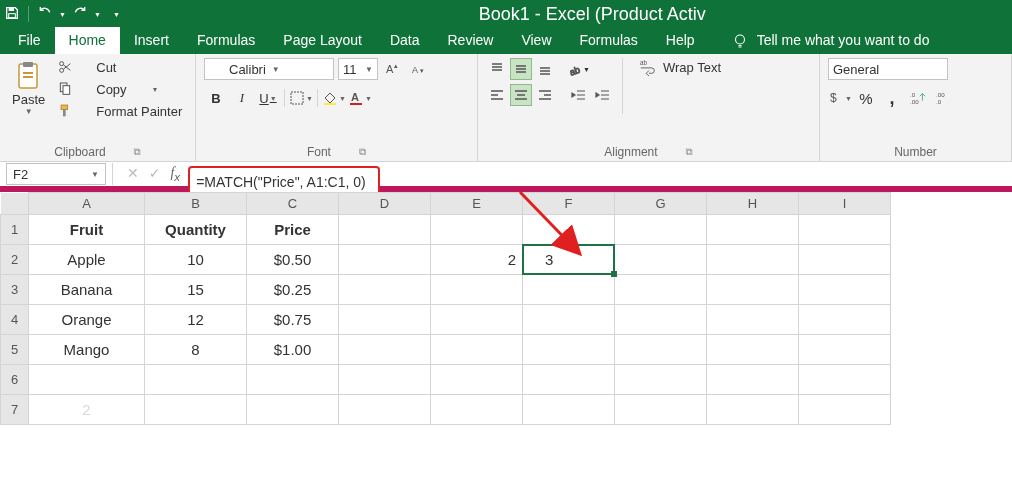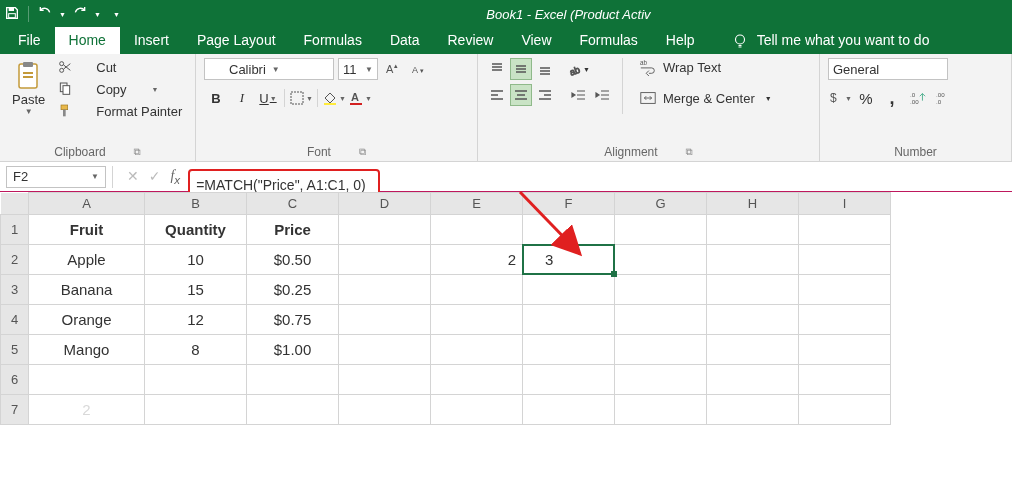--- a/index.html
+++ b/index.html
@@ -3,21 +3,21 @@
 <meta charset="utf-8">
 <style>
 * { box-sizing: border-box; margin: 0; padding: 0; font-family: 'Segoe UI', Tahoma, sans-serif; }
 body { background: #fff; width: 1012px; height: 501px; overflow: hidden; font-size: 13px; color: #333; }
 
 
 .titlebar { background: #0f7238; height: 28px; display: flex; align-items: center; padding: 0 4px; color: #fff; }
 .titlebar .qat { display: flex; align-items: center; gap: 6px; }
 .titlebar svg { width: 16px; height: 16px; fill: #fff; }
 .titlebar .qat-sep { width: 1px; height: 16px; background: rgba(255,255,255,0.3); margin: 0 2px;}
-.titlebar .title { position: absolute; left: 50%; transform: translateX(-12%); font-size: 13px; white-space: nowrap; font-style: italic;}
+.titlebar .title { position: absolute; left: 50%; transform: translateX(-12%); font-size: 18px; white-space: nowrap;}
 
 .tabsbar { background: #0f7238; height: 26px; display: flex; align-items: flex-end; padding: 0 4px; gap: 0; }
 .tab { color: #fff; font-size: 14px; padding: 5px 14px 6px; cursor: pointer; }
 .tab.active { background: #fff; color: #0f7238; }
 .tellme { display:flex; gap:8px; margin-left:12px; color:#fff; font-size:14px; padding:4px 10px;}
 .tellme svg { width:18px; height:18px; fill:none; stroke:#fff; stroke-width:1.5;}
 
 
 .ribbon { background: #f3f3f3; border-bottom: 1px solid #d4d4d4; height: 108px; display: flex; }
 .group { border-right: 1px solid #d4d4d4; padding: 4px 8px 2px; display:flex; flex-direction:column; justify-content:space-between; position:relative;}
@@ -55,21 +55,21 @@
 .abtn svg{width:16px;height:16px;stroke:#555;fill:#555;}
 .align-right { display:flex; flex-direction:column; gap:13px; margin-left:8px; font-size:13px;}
 .align-right .row { display:flex; align-items:center; gap:6px; cursor:pointer;}
 .align-right svg{width:18px;height:18px;}
 
 .num-body { display:flex; flex-direction:column; gap:6px;}
 .numcombo { width:120px;}
 .num-row2 { display:flex; gap:2px;}
 
 
-.fbar { height:30px; border-bottom:1px solid #be185d; display:flex; align-items:center; background:#fff;}
+.fbar { height:30px; border-bottom:6px solid #be185d; display:flex; align-items:center; background:#fff;}
 .namebox { width:100px; height:22px; border:1px solid #c3c3c3; margin:0 6px; display:flex; align-items:center; justify-content:space-between; padding:0 6px; font-size:13px;}
 .namebox .arr{font-size:8px;color:#666;}
 .fbar .sep2 { width:1px; height:22px; background:#d4d4d4;}
 .fbar-btns { display:flex; gap:10px; padding:0 14px; color:#bbb; font-size:14px;}
 .fbar-btns .fx { font-style:italic; color:#666; font-family:serif;}
 .formula-wrap { flex:1; display:flex; align-items:center; position:relative;}
 .formula-box { position:absolute; left:-6px; top:-8px; border:2.5px solid #e02020; border-radius:4px; padding:6px 12px 6px 6px; font-size:14px; background:#fff;}
 
 
 .gridwrap { position:relative; }
@@ -112,22 +112,22 @@
     <span style="font-size:7px">▼</span>
     <span style="font-size:7px;margin-left:6px">▼</span>
   </div>
   <div class="title">Book1  -  Excel (Product Activ</div>
 </div>
 
 <div class="tabsbar">
   <div class="tab">File</div>
   <div class="tab active">Home</div>
   <div class="tab">Insert</div>
+  <div class="tab">Formulas</div>
   <div class="tab">Page Layout</div>
-  <div class="tab">Formulas</div>
   <div class="tab">Data</div>
   <div class="tab">Review</div>
   <div class="tab">View</div>
   <div class="tab">Formulas</div>
   <div class="tab">Help</div>
   <div class="tellme">
     <svg viewBox="0 0 24 24">
         <circle cx="12" cy="10" r="6"></circle>
         <path d="M10 18h4M10 20h4"></path>
       </svg>
@@ -300,28 +300,20 @@
       <div class="sep" style="height:56px"></div>
       <div class="align-right">
         <div class="row">
             <svg viewBox="0 0 20 20">
               <text x="1" y="8" font-size="7" fill="#555">ab</text>
               <path d="M2 11h12a3 3 0 010 6h-3" fill="none" stroke="#555"></path>
               <path d="M11 14l-3 3 3 3" fill="none" stroke="#555"></path>
             </svg>
             <span>Wrap Text</span>
           </div>
-        <div class="row">
-            <svg viewBox="0 0 20 20">
-              <rect x="2" y="4" width="16" height="12" fill="none" stroke="#555"></rect>
-              <path d="M6 10h8M6 10l2-2M6 10l2 2M14 10l-2-2M14 10l-2 2" stroke="#555" fill="none"></path>
-            </svg>
-            <span>Merge &amp; Center</span>
-            <span class="d" style="font-size:7px;margin-left:4px">▼</span>
-          </div>
       </div>
     </div>
     <div class="group-label">
         <span>Alignment</span>
         <span class="launcher">⧉</span>
       </div>
   </div>
 
   <div class="group" style="flex:1">
     <div class="group-body">

